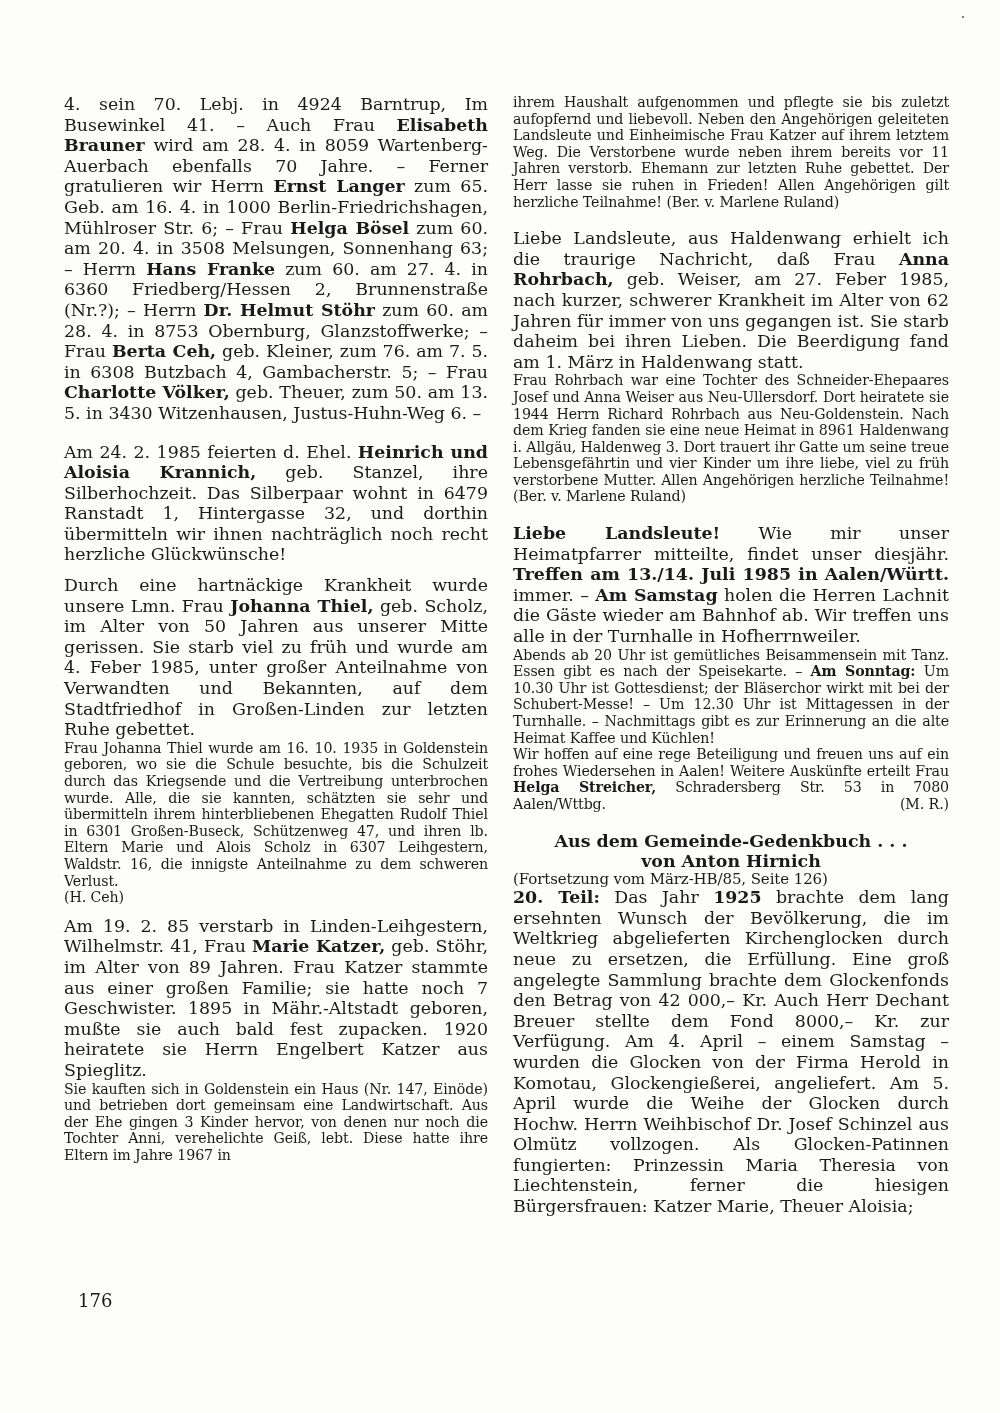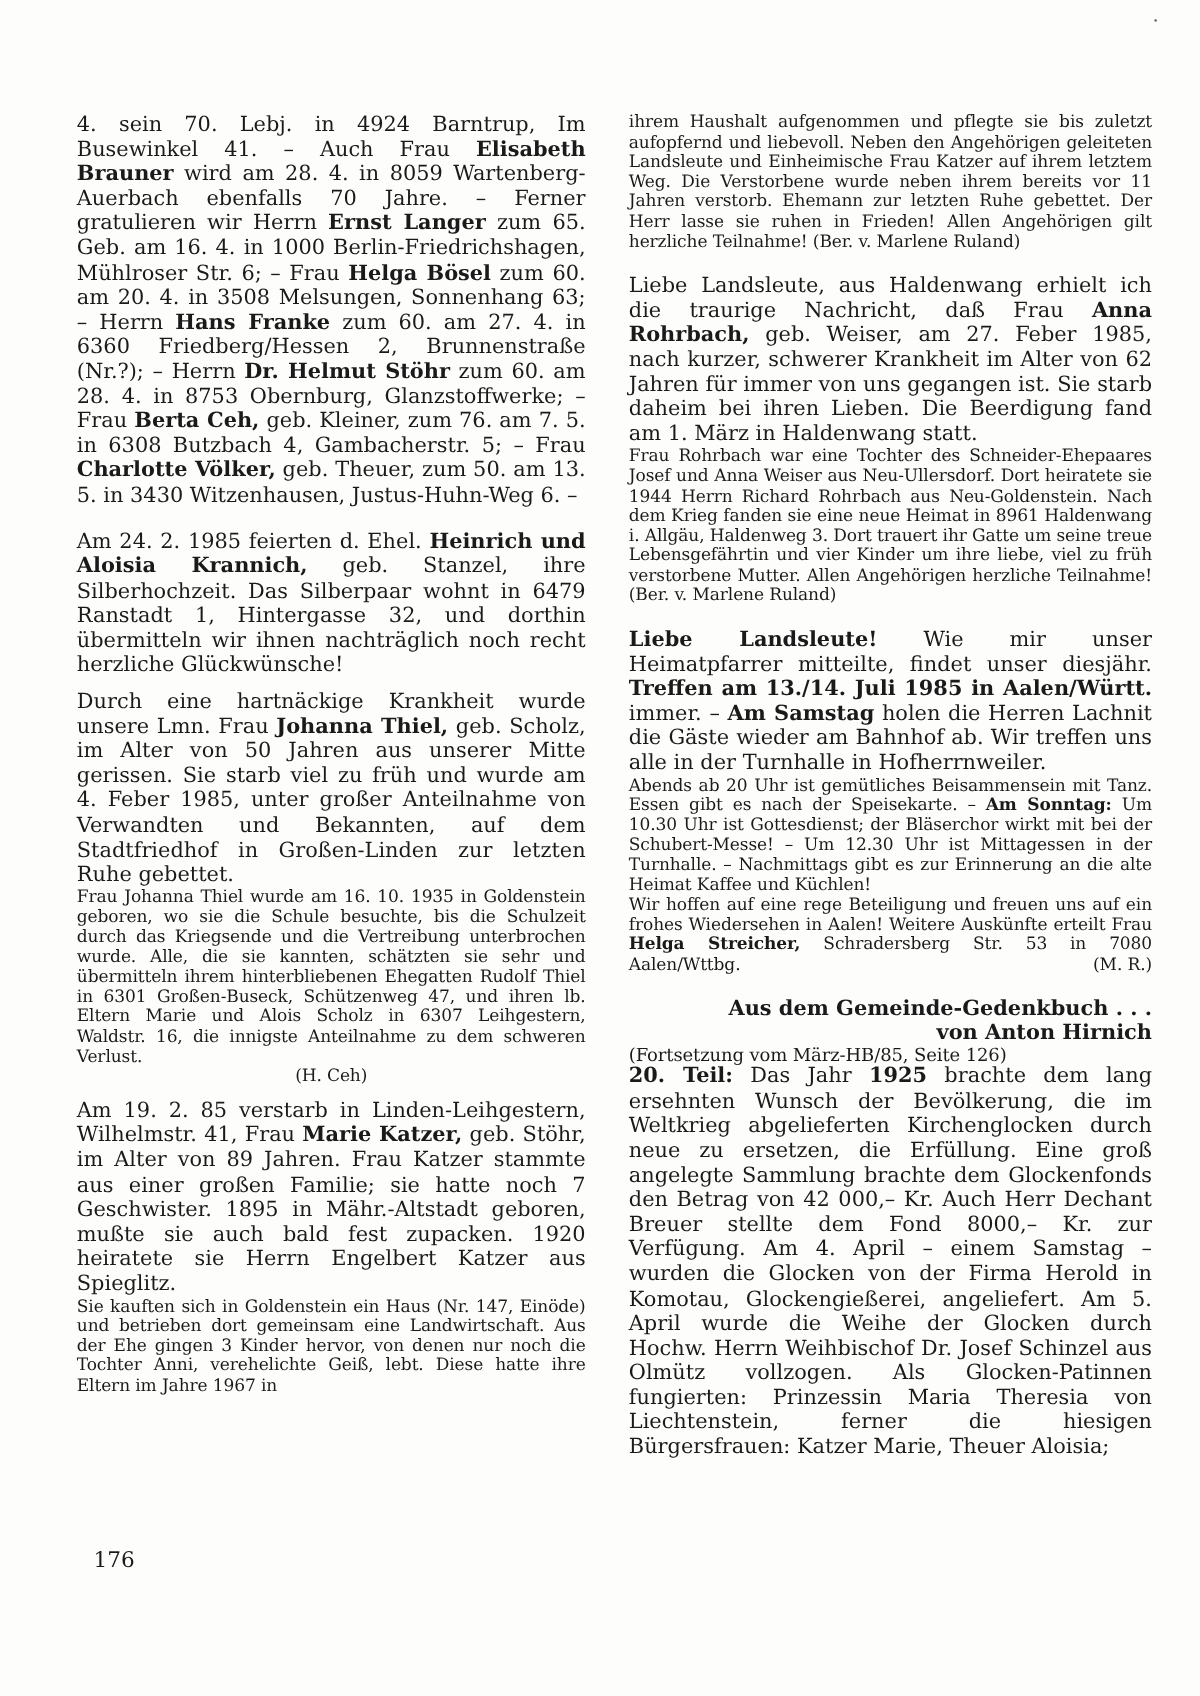--- a/index.html
+++ b/index.html
@@ -3,29 +3,29 @@
 <meta charset="utf-8">
 <style>
   html, body { margin: 0; padding: 0; }
   body {
     width: 1000px; height: 1413px; background: #fdfdfc; position: relative; overflow: hidden;
     font-family: "DejaVu Serif", "Liberation Serif", serif; color: #1a1a1a;
   }
   .page { position: absolute; left: 0; top: 0; width: 1000px; height: 1062px; }
   .col { position: absolute; top: 94px; }
   .col-left { left: 64px; width: 424px; }
-  .col-right { left: 524px; width: 436px; }
+  .col-right { left: 513px; width: 436px; }
   p { margin: 0; text-align: justify; }
   .big { font-size: 17.4px; line-height: 20.6px; }
   .small { font-size: 14.2px; line-height: 16.6px; letter-spacing: -0.1px; }
   .gap { height: 18px; }
   .gap-s { height: 10px; }
   b { font-weight: bold; }
-  .right { text-align: center; }
-  .heading { font-weight: bold; font-size: 17.4px; line-height: 20px; text-align: right; }
+  .right { text-align: left; }
+  .heading { font-weight: bold; font-size: 17.4px; line-height: 20px; text-align: center; }
   .page-number { position: absolute; left: 62px; top: 1290px; font-size: 18px; margin-left: 16px; }
   .speck { position: absolute; width: 2px; height: 2px; background: #555; border-radius: 1px; }
 </style>
 </head>
 <body>
 
 <div class="page">
 
   <div class="col col-left">
     <p class="big"><span>4. sein 70. Lebj. in 4924 Barntrup, Im Busewinkel 41. – Auch Frau </span><b>Elisabeth Brauner</b><span> wird am 28. 4. in 8059 Wartenberg-Auerbach ebenfalls 70 Jahre. – Ferner gratulieren wir Herrn </span><b>Ernst Langer</b><span> zum 65. Geb. am 16. 4. in 1000 Berlin-Friedrichshagen, Mühlroser Str. 6; – Frau </span><b>Helga Bösel</b><span> zum 60. am 20. 4. in 3508 Melsungen, Sonnenhang 63; – Herrn </span><b>Hans Franke</b><span> zum 60. am 27. 4. in 6360 Friedberg/Hessen 2, Brunnenstraße (Nr.?); – Herrn </span><b>Dr. Helmut Stöhr</b><span> zum 60. am 28. 4. in 8753 Obernburg, Glanzstoffwerke; – Frau </span><b>Berta Ceh,</b><span> geb. Kleiner, zum 76. am 7. 5. in 6308 Butzbach 4, Gambacherstr. 5; – Frau </span><b>Charlotte Völker,</b><span> geb. Theuer, zum 50. am 13. 5. in 3430 Witzenhausen, Justus-Huhn-Weg 6. –</span></p>

